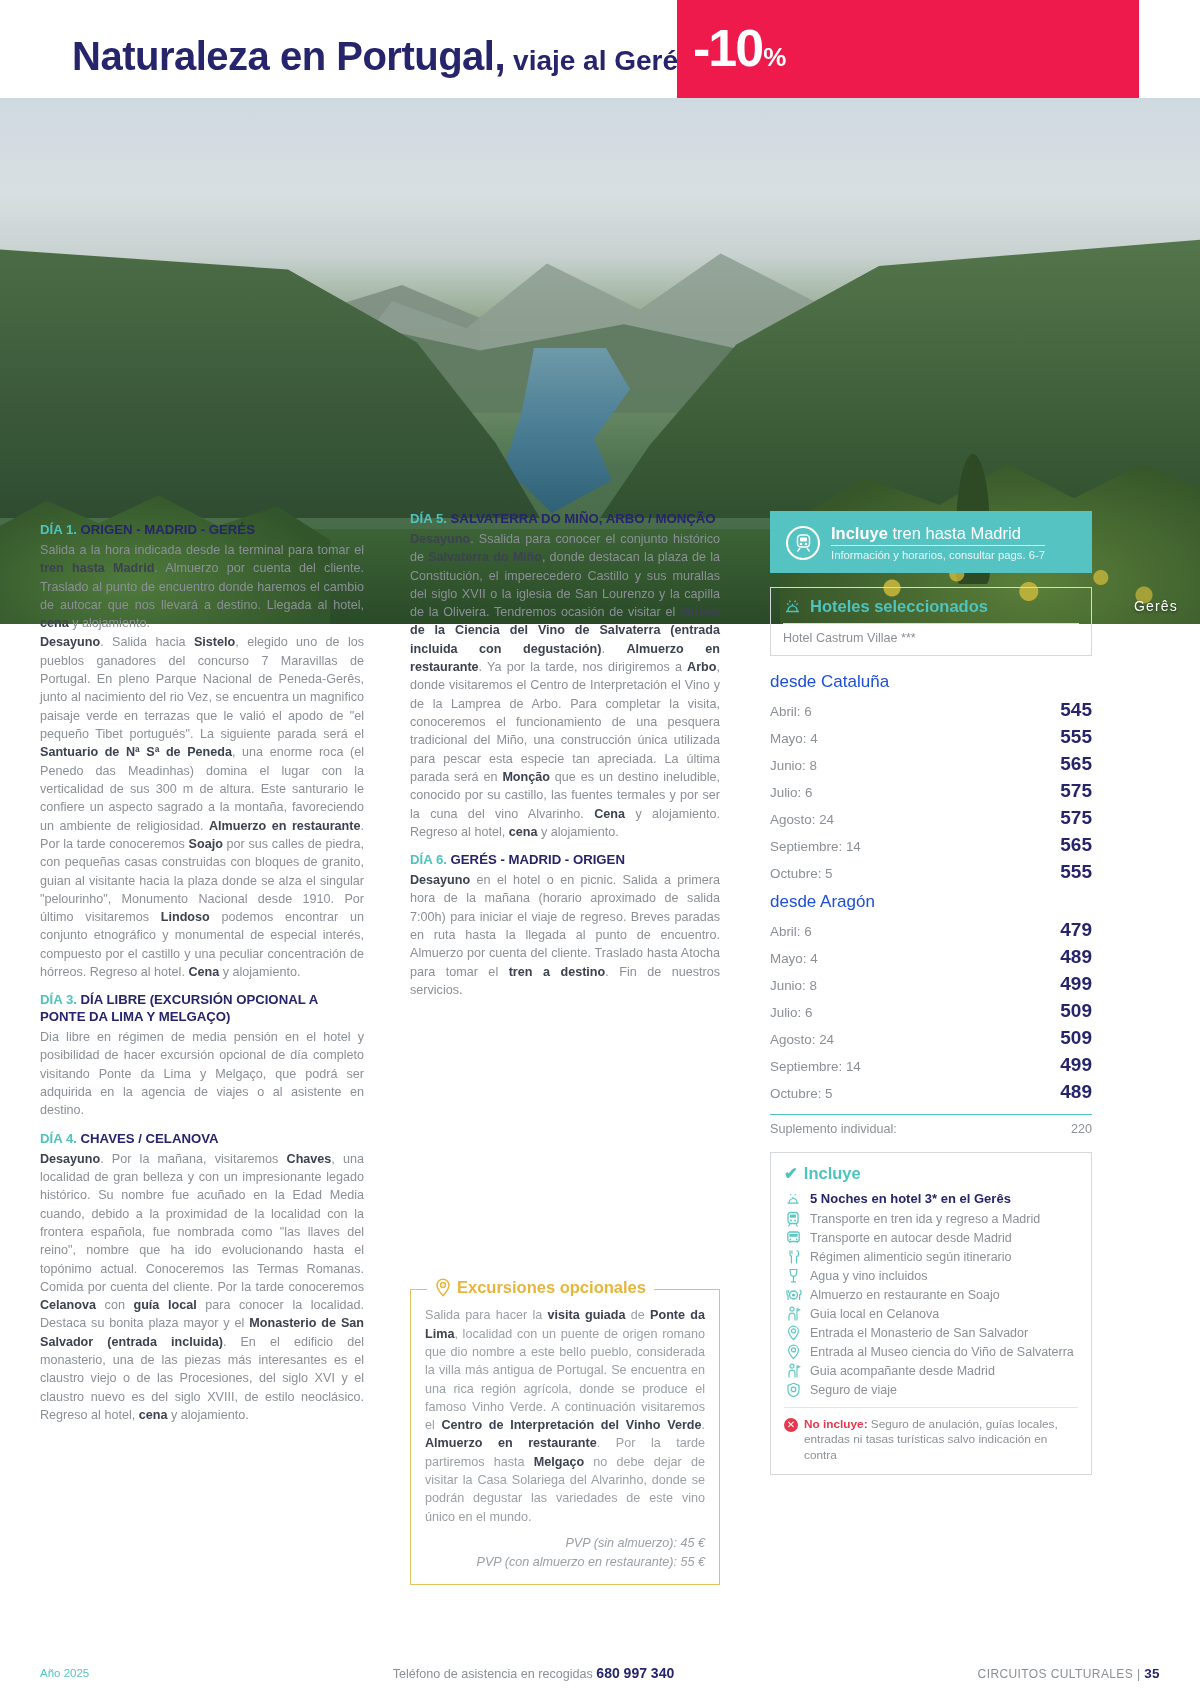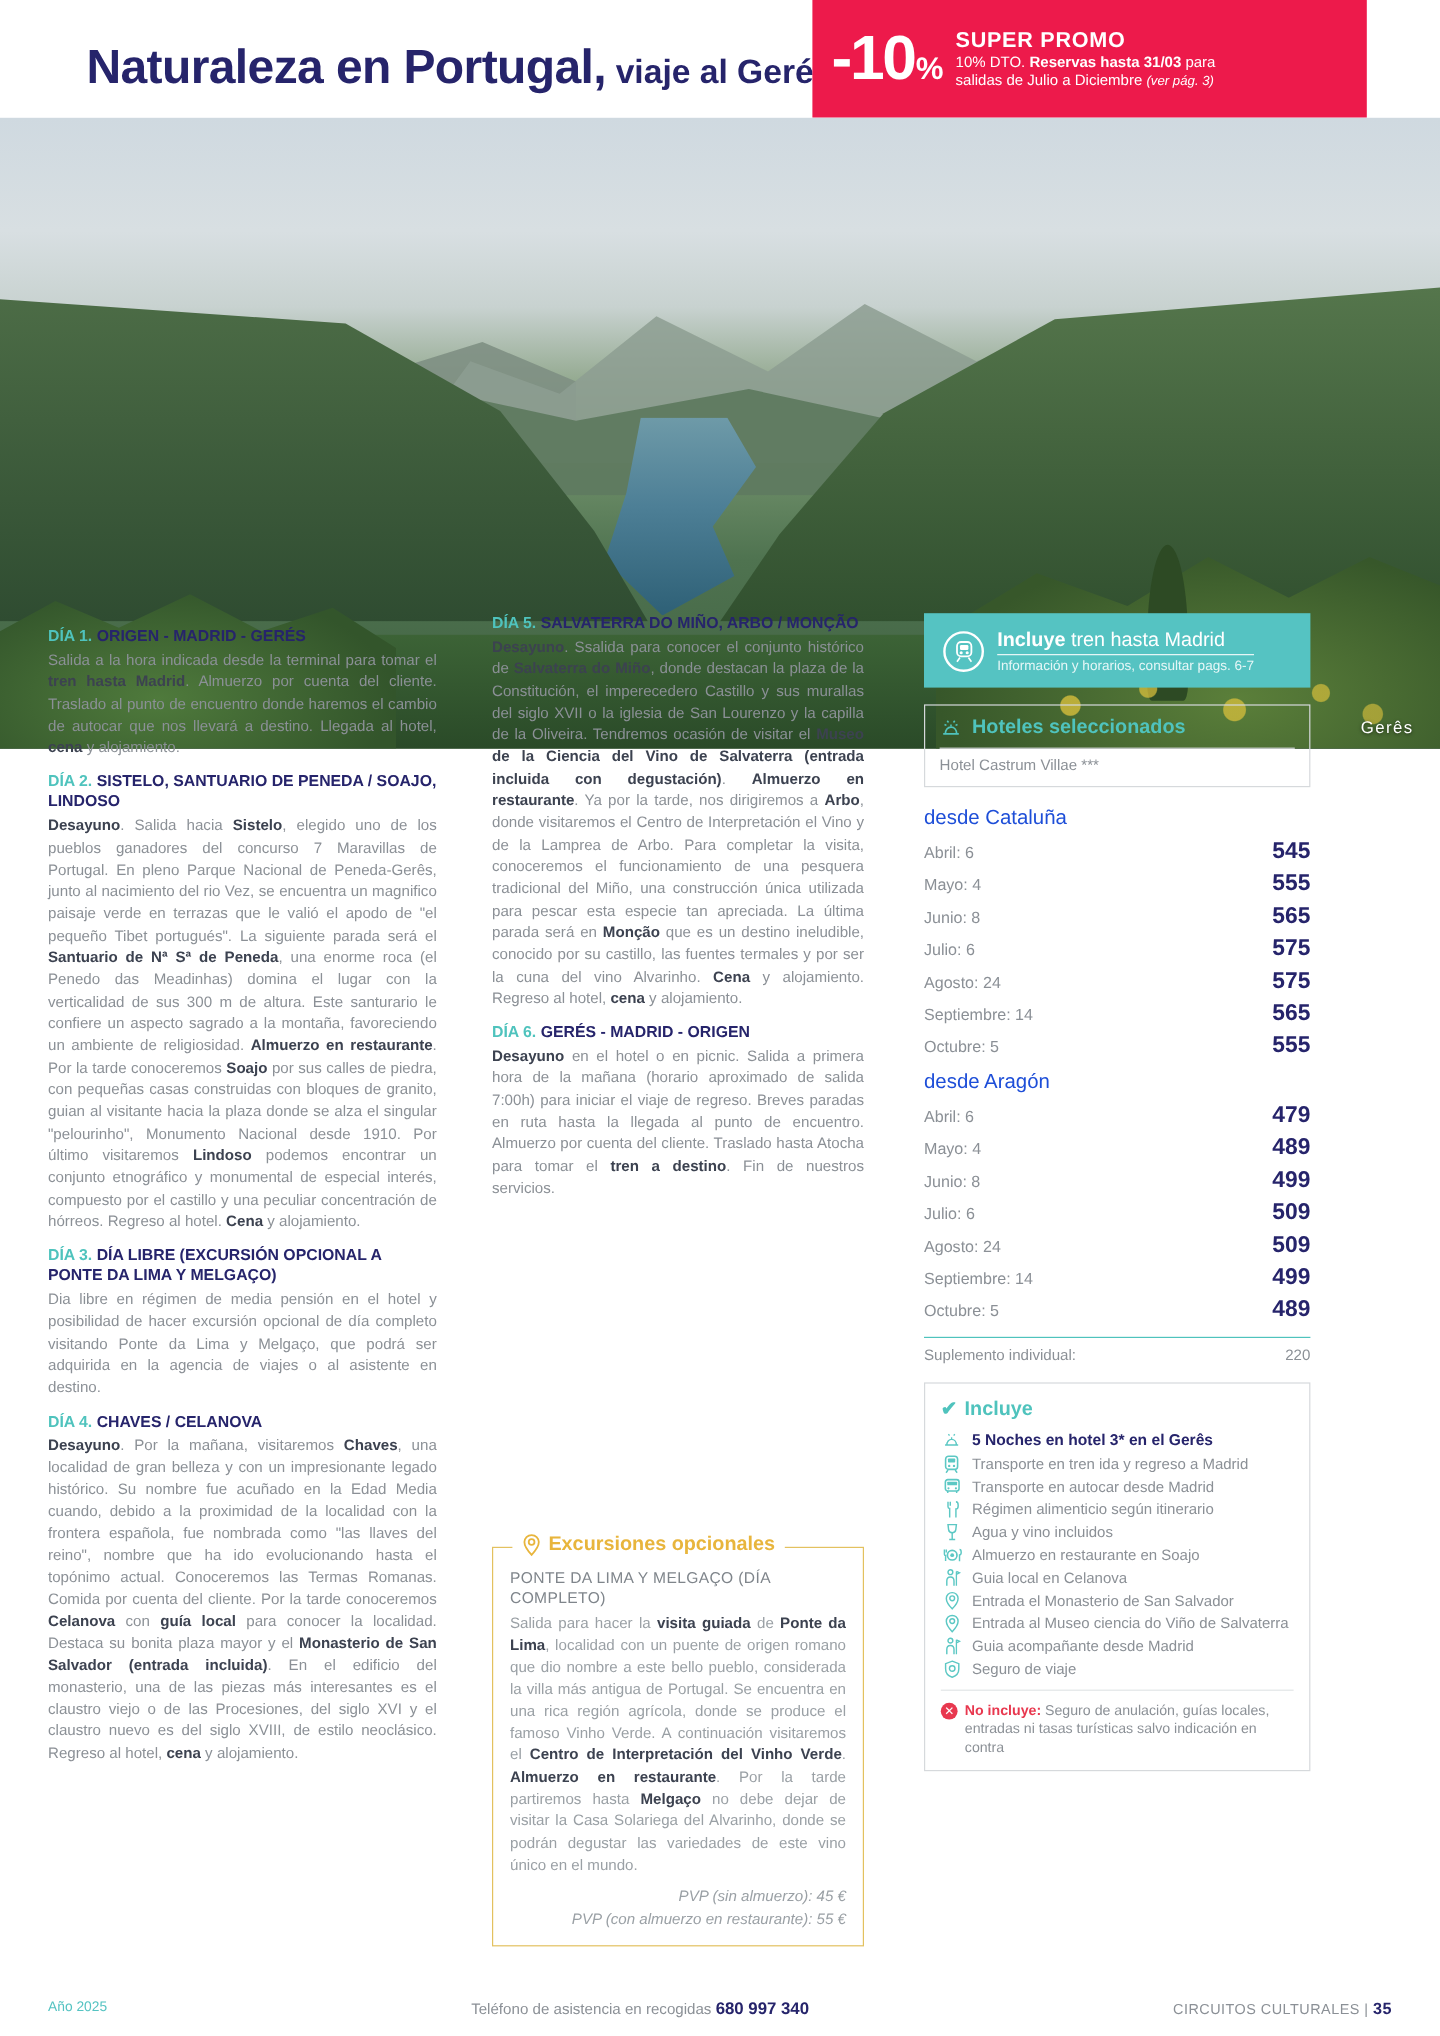--- a/index.html
+++ b/index.html
@@ -198,25 +198,20 @@
   <div class="header">
     <div class="title-wrap">
       <span class="title-main">Naturaleza en Portugal,</span>
       <span class="title-sub">viaje al Gerés</span>
     </div>
     <div class="promo">
       <div class="promo-disc">
         <span class="promo-num">-10</span>
         <span class="promo-pct">%</span>
       </div>
-      <div class="promo-txt">
-        <div class="promo-head">SUPER PROMO</div>
-        <div class="promo-l1"><span>10% DTO. </span><b>Reservas hasta 31/03</b><span> para</span></div>
-        <div class="promo-l2"><span>salidas de Julio a Diciembre </span><i>(ver pág. 3)</i></div>
-      </div>
     </div>
   </div>
 
   <div class="hero">
     <div class="sky"></div>
     <div class="mtn m1"></div>
     <div class="mtn m2"></div>
     <div class="mtn m3"></div>
     <div class="ridge-far"></div>
     <div class="lake"></div>
@@ -232,21 +227,20 @@
 
   <div class="content">
     <div class="cols">
 
       <div class="col-left">
         <div>
           <div class="day-head"><span class="num">DÍA 1.</span> <span>ORIGEN - MADRID - GERÉS</span></div>
           <div class="body-txt p">Salida a la hora indicada desde la terminal para tomar el <b>tren hasta Madrid</b>. Almuerzo por cuenta del cliente. Traslado al punto de encuentro donde haremos el cambio de autocar que nos llevará a destino. Llegada al hotel, <b>cena</b> y alojamiento.</div>
         </div>
         <div>
-          <div class="day-head"><span class="num">DÍA 2.</span> <span>SISTELO, SANTUARIO DE PENEDA / SOAJO, LINDOSO</span></div>
           <div class="body-txt p"><b>Desayuno</b>. Salida hacia <b>Sistelo</b>, elegido uno de los pueblos ganadores del concurso 7 Maravillas de Portugal. En pleno Parque Nacional de Peneda-Gerês, junto al nacimiento del rio Vez, se encuentra un magnifico paisaje verde en terrazas que le valió el apodo de "el pequeño Tibet portugués". La siguiente parada será el <b>Santuario de Nª Sª de Peneda</b>, una enorme roca (el Penedo das Meadinhas) domina el lugar con la verticalidad de sus 300 m de altura. Este santurario le confiere un aspecto sagrado a la montaña, favoreciendo un ambiente de religiosidad. <b>Almuerzo en restaurante</b>. Por la tarde conoceremos <b>Soajo</b> por sus calles de piedra, con pequeñas casas construidas con bloques de granito, guian al visitante hacia la plaza donde se alza el singular "pelourinho", Monumento Nacional desde 1910. Por último visitaremos <b>Lindoso</b> podemos encontrar un conjunto etnográfico y monumental de especial interés, compuesto por el castillo y una peculiar concentración de hórreos. Regreso al hotel. <b>Cena</b> y alojamiento.</div>
         </div>
         <div>
           <div class="day-head"><span class="num">DÍA 3.</span> <span>DÍA LIBRE (EXCURSIÓN OPCIONAL A PONTE DA LIMA Y MELGAÇO)</span></div>
           <div class="body-txt p">Dia libre en régimen de media pensión en el hotel y posibilidad de hacer excursión opcional de día completo visitando Ponte da Lima y Melgaço, que podrá ser adquirida en la agencia de viajes o al asistente en destino.</div>
         </div>
         <div>
           <div class="day-head"><span class="num">DÍA 4.</span> <span>CHAVES / CELANOVA</span></div>
           <div class="body-txt p"><b>Desayuno</b>. Por la mañana, visitaremos <b>Chaves</b>, una localidad de gran belleza y con un impresionante legado histórico. Su nombre fue acuñado en la Edad Media cuando, debido a la proximidad de la localidad con la frontera española, fue nombrada como "las llaves del reino", nombre que ha ido evolucionando hasta el topónimo actual. Conoceremos las Termas Romanas. Comida por cuenta del cliente. Por la tarde conoceremos <b>Celanova</b> con <b>guía local</b> para conocer la localidad. Destaca su bonita plaza mayor y el <b>Monasterio de San Salvador (entrada incluida)</b>. En el edificio del monasterio, una de las piezas más interesantes es el claustro viejo o de las Procesiones, del siglo XVI y el claustro nuevo es del siglo XVIII, de estilo neoclásico. Regreso al hotel, <b>cena</b> y alojamiento.</div>
         </div>
@@ -266,21 +260,20 @@
           <div class="exc-box">
             <div class="exc-head">
               <span>
                 <svg width="16" height="19" viewBox="0 0 16 19">
                     <path d="M8 1.2c-3.3 0-6 2.6-6 5.9 0 4.4 6 10.6 6 10.6s6-6.2 6-10.6c0-3.3-2.7-5.9-6-5.9z" fill="none" stroke="#e8b53c" stroke-width="1.5"></path>
                     <circle cx="8" cy="7" r="2.4" fill="none" stroke="#e8b53c" stroke-width="1.5"></circle>
                   </svg>
               </span>
               <span>Excursiones opcionales</span>
             </div>
-            <div class="exc-title">PONTE DA LIMA Y MELGAÇO  (DÍA COMPLETO)</div>
             <div class="exc-body">Salida para hacer la <b>visita guiada</b> de <b>Ponte da Lima</b>, localidad con un puente de origen romano que dio nombre a este bello pueblo, considerada la villa más antigua de Portugal. Se encuentra en una rica región agrícola, donde se produce el famoso Vinho Verde. A continuación visitaremos el <b>Centro de Interpretación del  Vinho Verde</b>. <b>Almuerzo en restaurante</b>. Por la tarde partiremos hasta <b>Melgaço</b> no debe dejar de visitar la Casa Solariega del Alvarinho, donde se podrán degustar las variedades de este vino único en el mundo.</div>
             <div class="exc-pvp">
               <div>PVP (sin almuerzo): 45 €</div>
               <div>PVP (con almuerzo en restaurante): 55 €</div>
             </div>
           </div>
         </div>
       </div>
 
       <div class="col-right">

